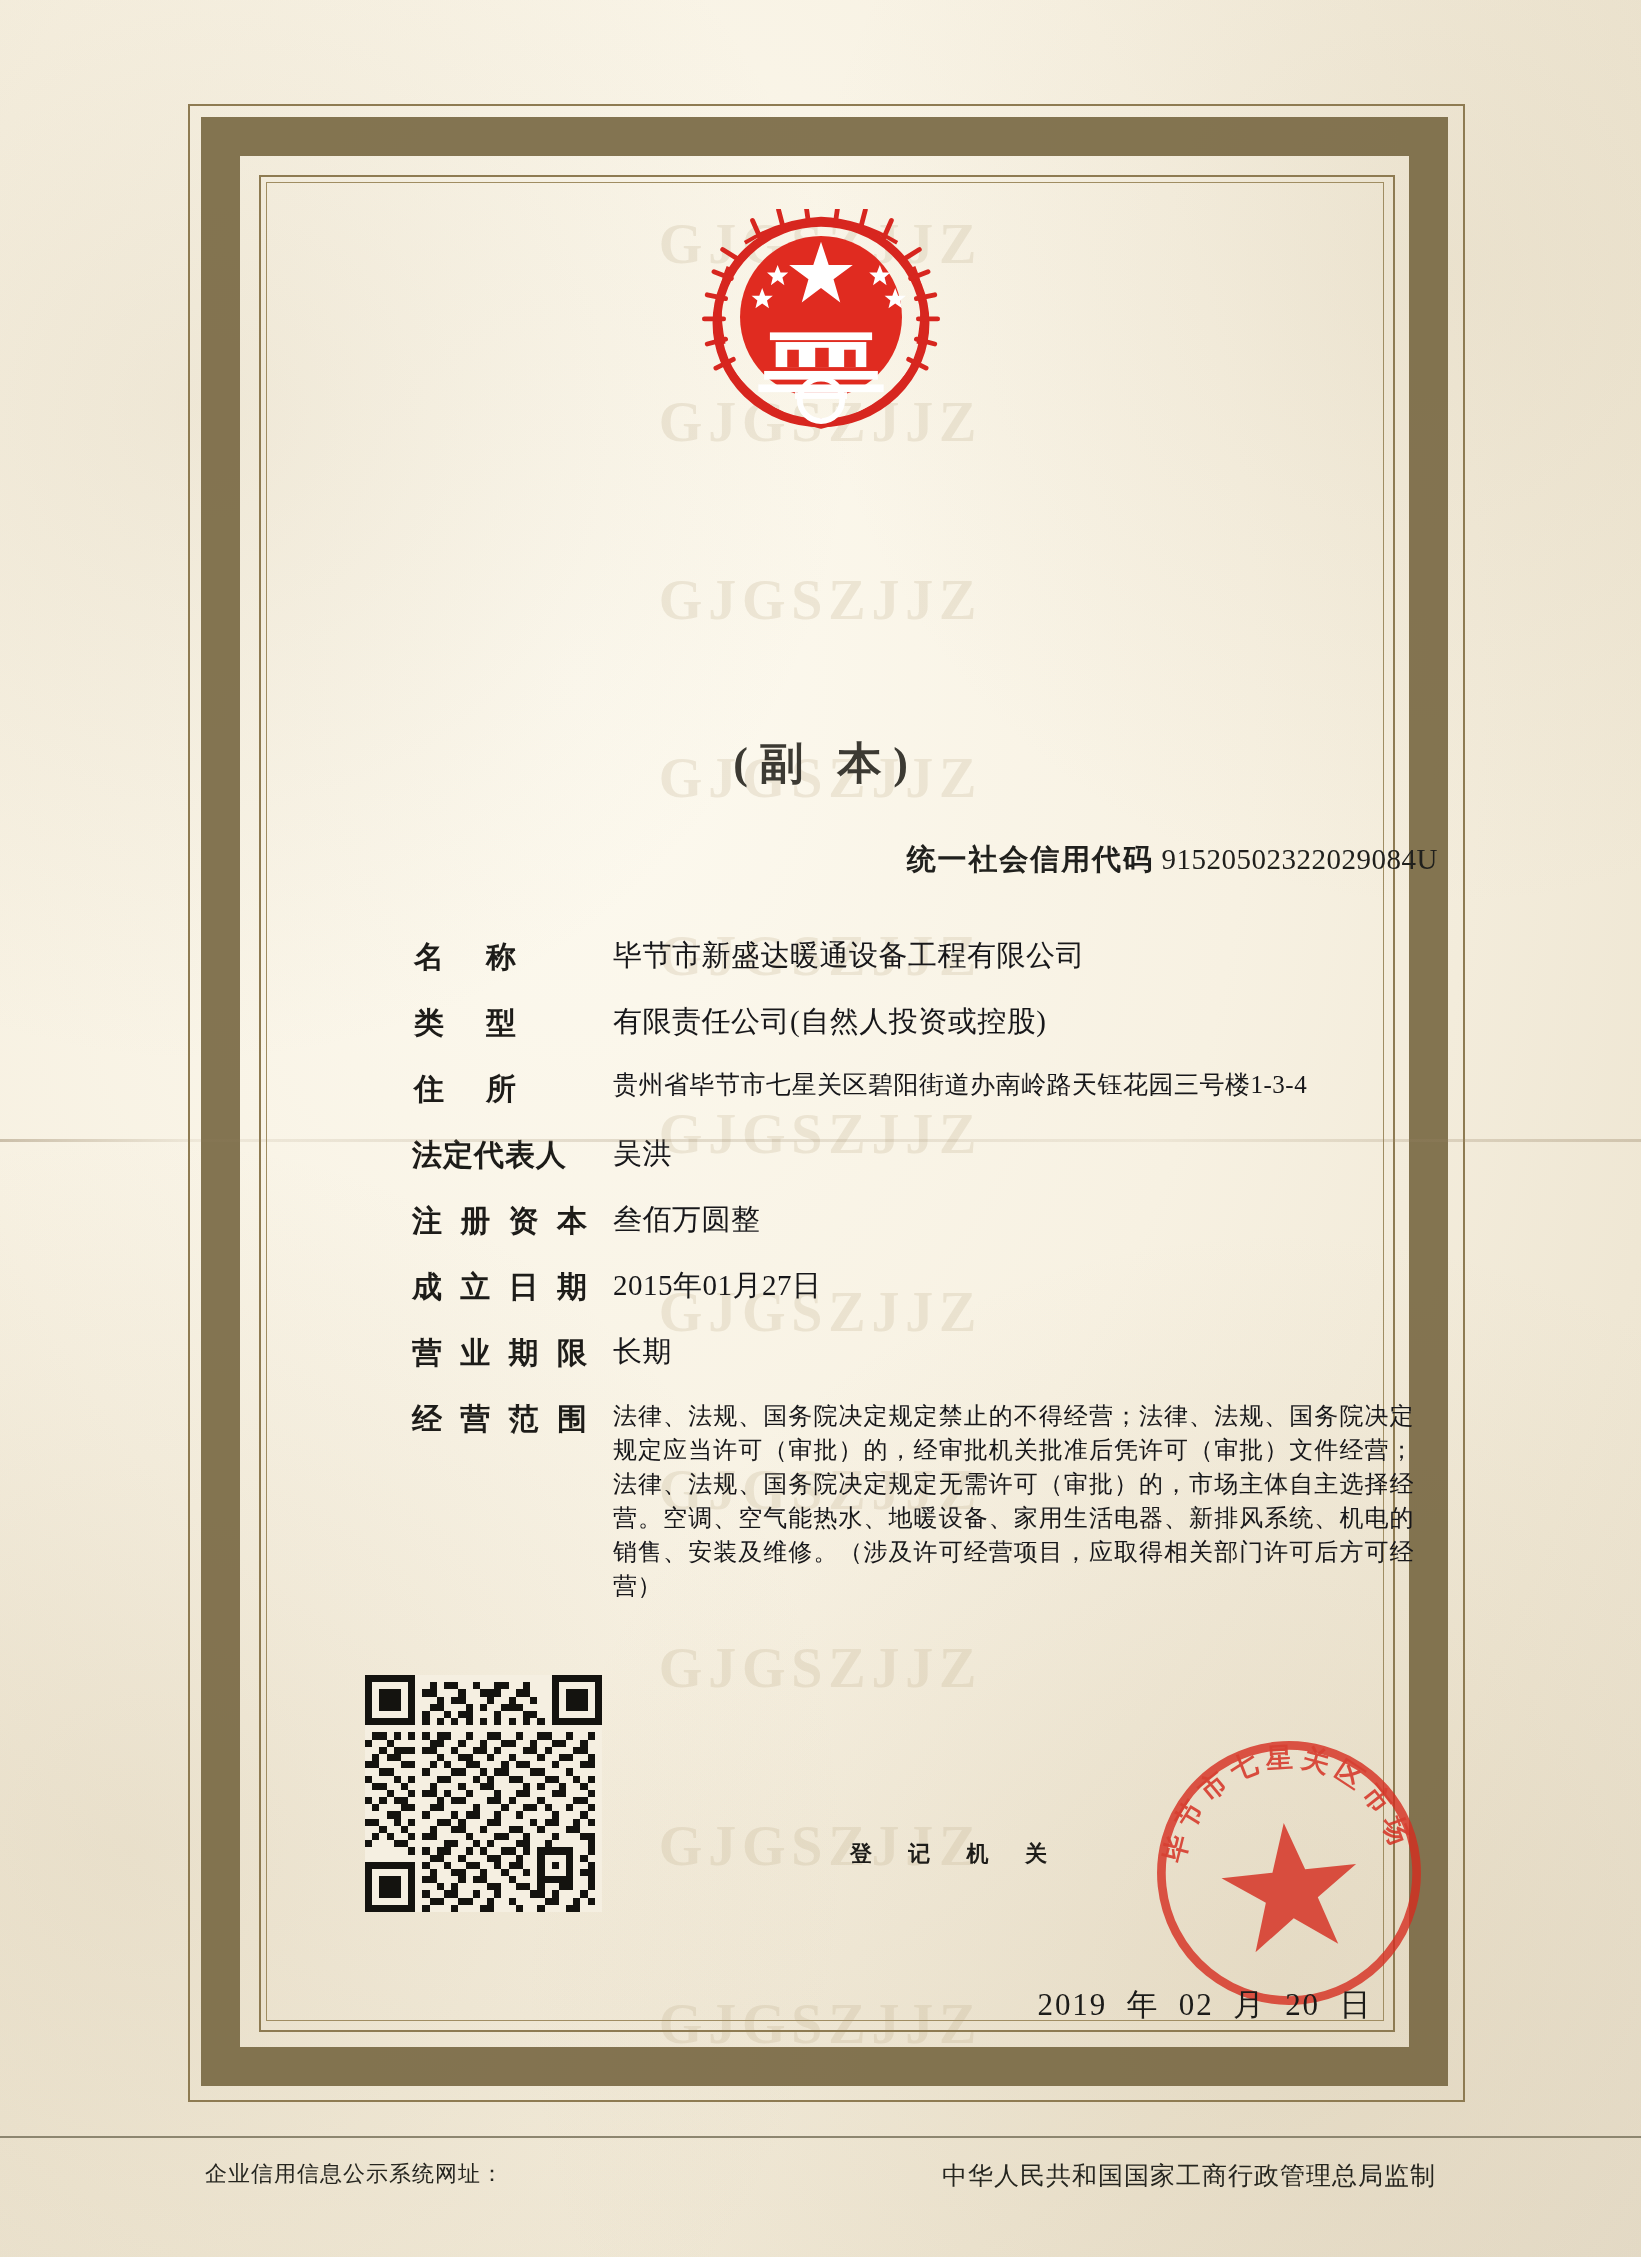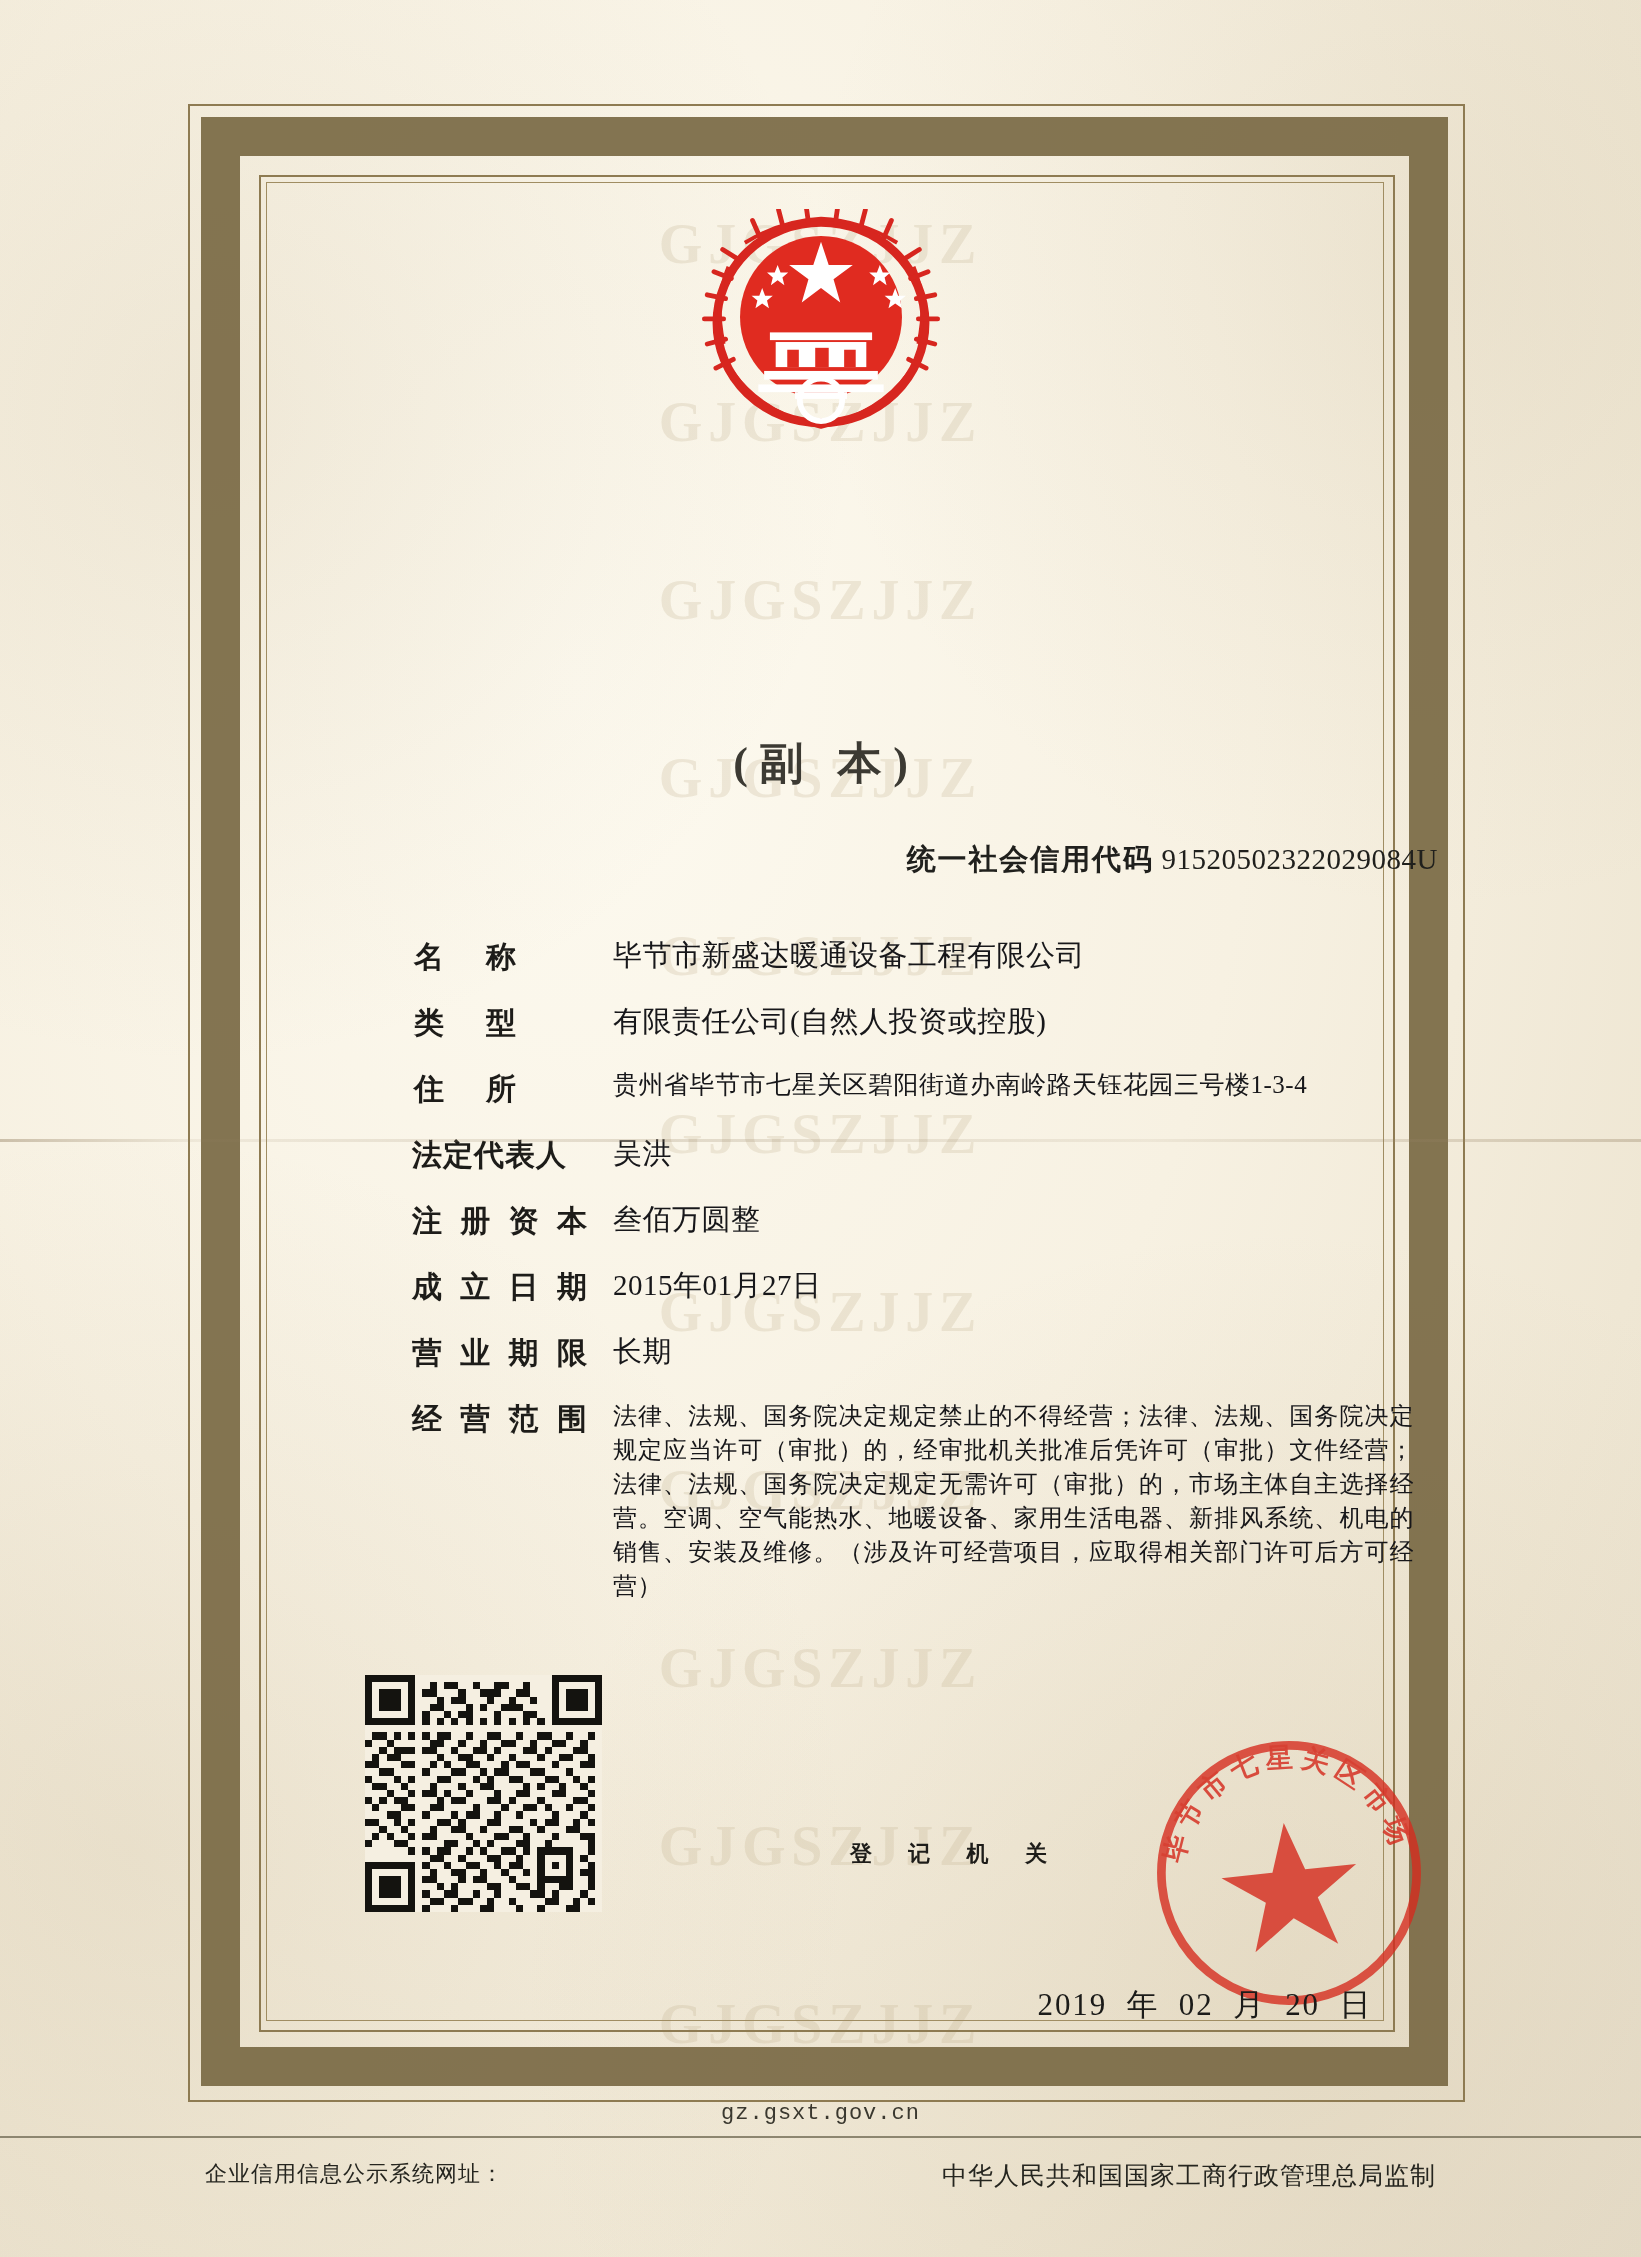--- a/index.html
+++ b/index.html
@@ -756,19 +756,18 @@
       </g>
     </svg>
   </div>
 
   <div class="dateline">
     <span>2019</span><span>年</span><span>02</span><span>月</span><span>20</span><span>日</span>
   </div>
 
   <div class="fold"></div>
 
-  <div class="site-url">gz.gsxt.gov.cn</div>
   <div class="footer-rule"></div>
   <div class="footer-left">企业信用信息公示系统网址：</div>
   <div class="footer-right">中华人民共和国国家工商行政管理总局监制</div>
 
 </div>
 
 
 </body></html>

